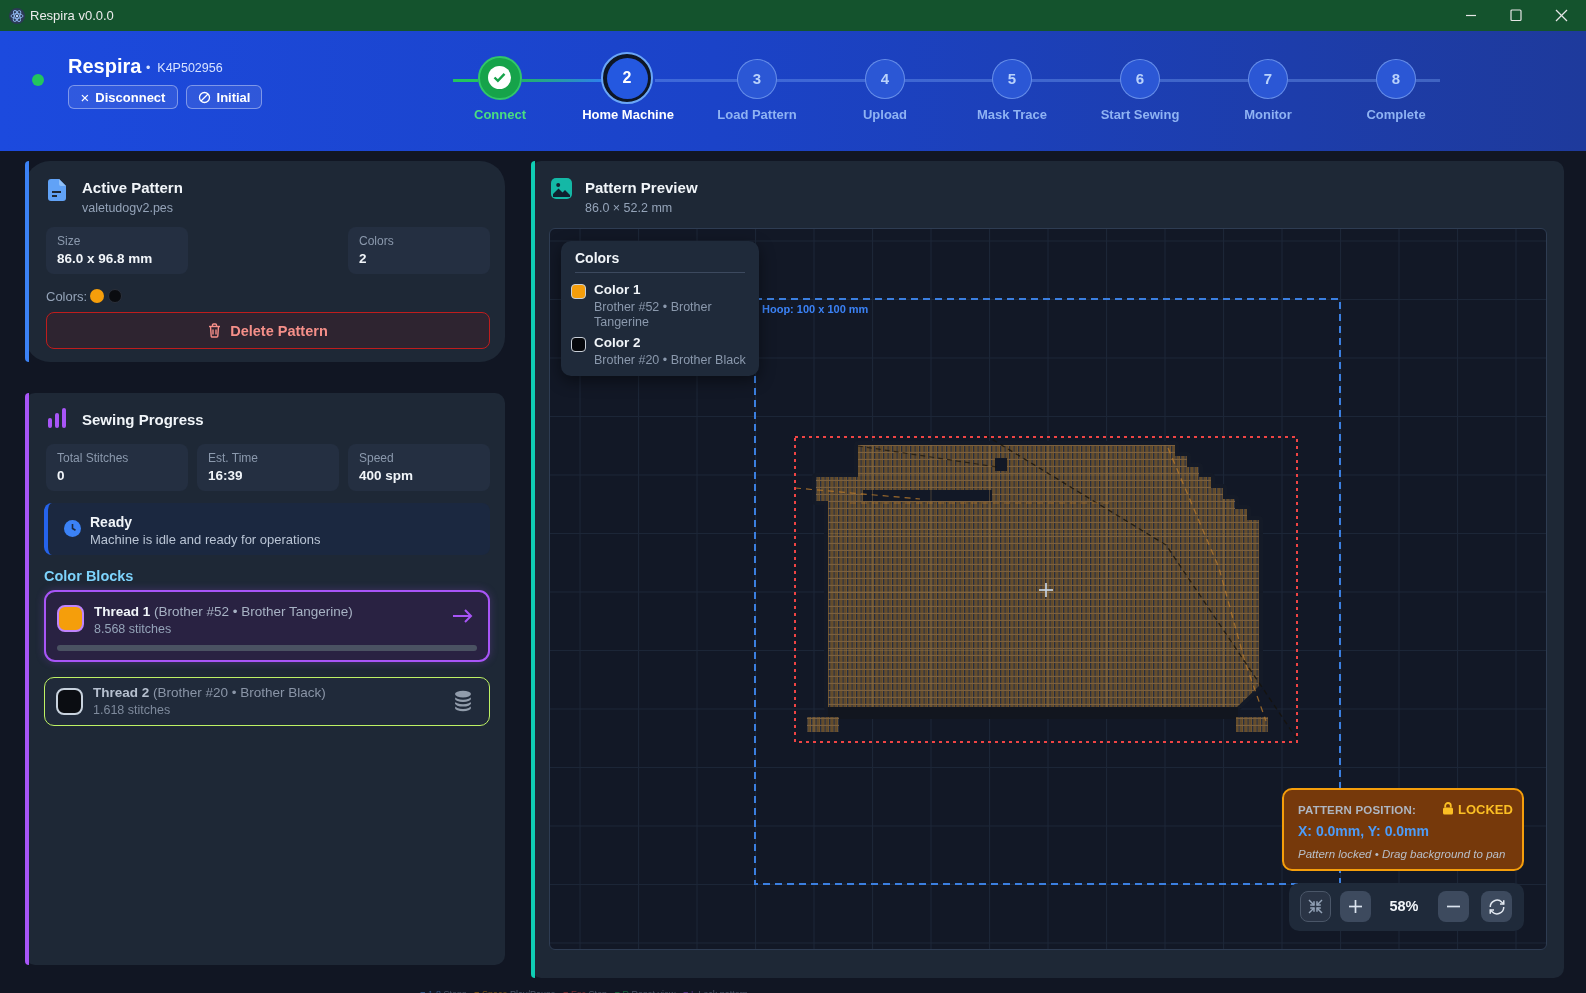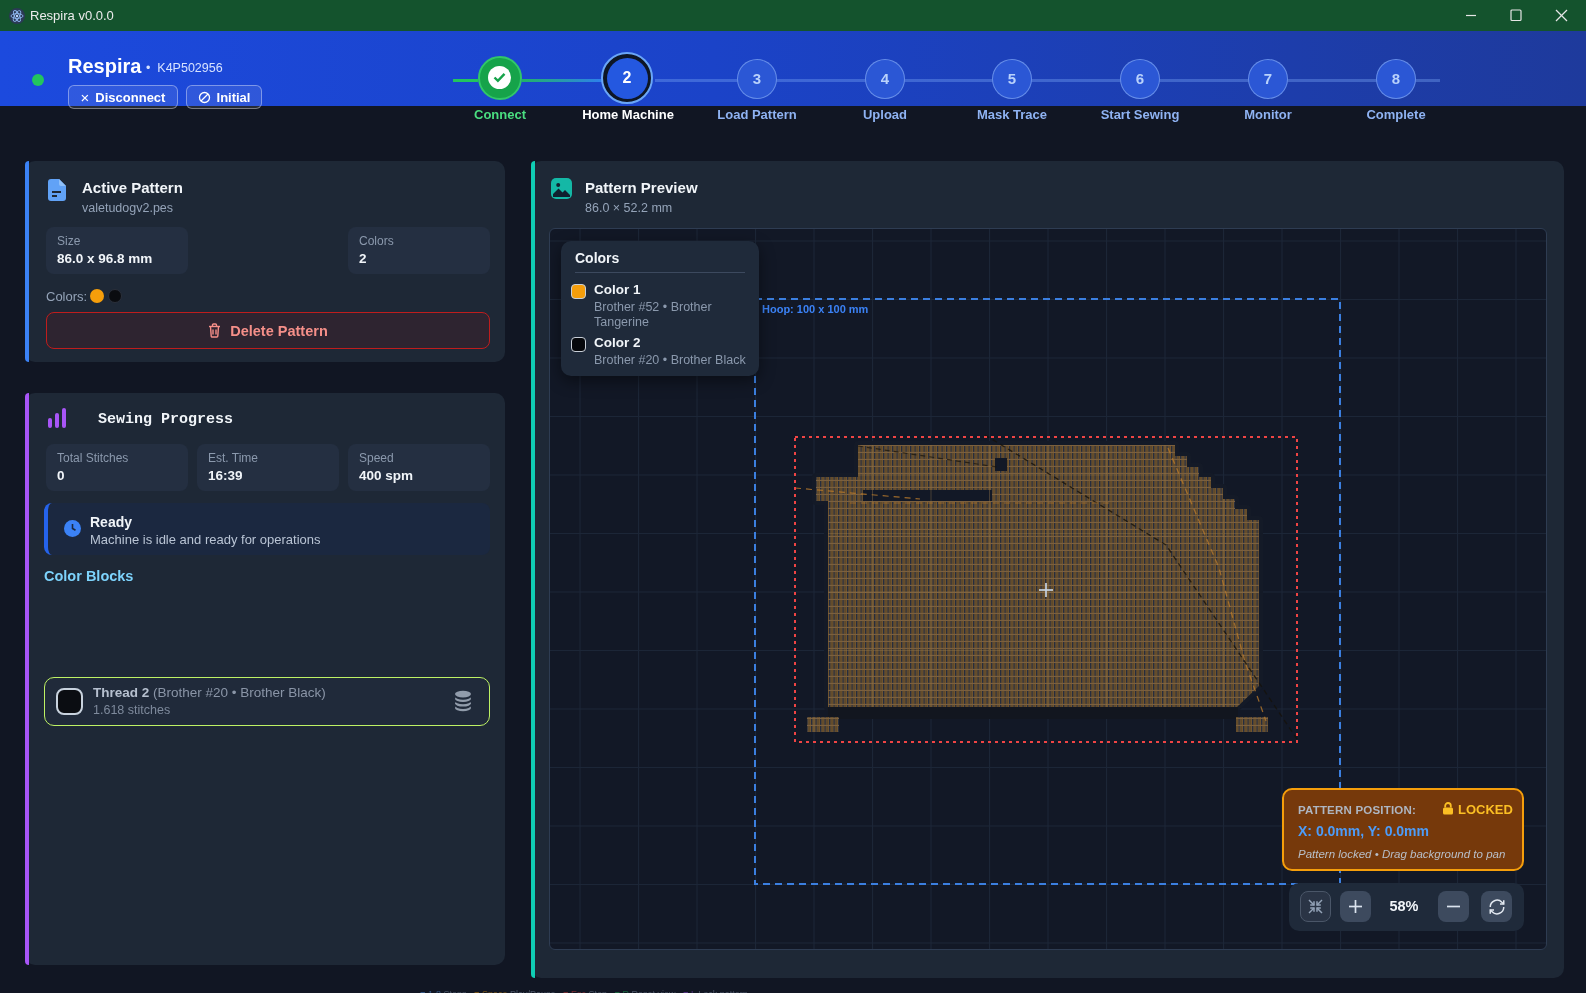--- a/index.html
+++ b/index.html
@@ -5,21 +5,21 @@
   * { margin:0; padding:0; box-sizing:border-box; }
   html,body { width:1586px; height:993px; overflow:hidden; background:#111623; }
   body { font-family:"Liberation Sans", sans-serif; position:relative; }
   .abs { position:absolute; }
 
   
   #titlebar { left:0; top:0; width:1586px; height:31px; background:#14532d; }
   #titlebar .appname { left:30px; top:8px; font-size:13px; color:#ececec; }
 
   
-  #header { left:0; top:31px; width:1586px; height:75px;
+  #header { left:0; top:31px; width:1586px; height:120px;
     background:linear-gradient(90deg,#1c4ade 0%, #1b43c8 45%, #1e3a9c 100%); }
   #statusdot { left:32px; top:43px; width:12px; height:12px; border-radius:50%; background:#22c55e; }
   #brand { left:68px; top:24px; font-size:20px; font-weight:bold; color:#fff; }
   #serial { left:146px; top:30px; font-size:12.5px; color:#d6e2ff; }
   .hbtn { top:54px; height:24px; border-radius:6px; border:1px solid rgba(255,255,255,.38);
     background:rgba(255,255,255,.09); color:#fff; font-size:13px; font-weight:bold;
     display:flex; align-items:center; justify-content:center; gap:6px; }
 
   
   .stepline { top:47.5px; height:3px; }
@@ -95,21 +95,21 @@
   <div class="stepc abs" style="left:992px;top:27.5px;width:40px;height:40px;background:#2b57d5;border:1.5px solid rgba(150,185,250,.55);color:#b9d2fb;font-size:15px;font-weight:bold;">5</div>
   <div class="steplabel abs" style="left:952px;color:#8fb3f3;">Mask Trace</div>
   <div class="stepc abs" style="left:1120px;top:27.5px;width:40px;height:40px;background:#2b57d5;border:1.5px solid rgba(150,185,250,.55);color:#b9d2fb;font-size:15px;font-weight:bold;">6</div>
   <div class="steplabel abs" style="left:1080px;color:#8fb3f3;">Start Sewing</div>
   <div class="stepc abs" style="left:1248px;top:27.5px;width:40px;height:40px;background:#2b57d5;border:1.5px solid rgba(150,185,250,.55);color:#b9d2fb;font-size:15px;font-weight:bold;">7</div>
   <div class="steplabel abs" style="left:1208px;color:#8fb3f3;">Monitor</div>
   <div class="stepc abs" style="left:1376px;top:27.5px;width:40px;height:40px;background:#2b57d5;border:1.5px solid rgba(150,185,250,.55);color:#b9d2fb;font-size:15px;font-weight:bold;">8</div>
   <div class="steplabel abs" style="left:1336px;color:#8fb3f3;">Complete</div>
 </div>
 
-<div id="card1" class="card abs" style="left:25px;top:161px;width:480px;height:201px;">
+<div id="card1" class="card abs" style="left:25px;top:161px;width:480px;height:201px;border-radius:25px;">
   <div class="abs" style="left:0;top:0;width:4px;height:201px;background:#3b82f6;border-radius:10px 0 0 10px;"></div>
   <svg class="abs" style="left:23px;top:18px" width="18" height="22" viewBox="0 0 18 22">
     <path d="M0 3 a3 3 0 0 1 3 -3 h8 l7 7 v12 a3 3 0 0 1 -3 3 h-12 a3 3 0 0 1 -3 -3 z" fill="#61a2f6"></path>
     <path d="M11 0 l7 7 h-5 a2 2 0 0 1 -2 -2 z" fill="#8fc0f9"></path>
     <g stroke="#1e2836" stroke-width="2">
         <line x1="4" y1="13" x2="13" y2="13"></line>
         <line x1="4" y1="17" x2="9" y2="17"></line>
       </g>
   </svg>
   <div class="cardtitle abs" style="left:57px;top:18px;">Active Pattern</div>
@@ -138,21 +138,21 @@
 
 <div id="card2" class="card abs" style="left:25px;top:393px;width:480px;height:572px;">
   <div class="abs" style="left:0;top:0;width:4px;height:572px;background:#a855f7;border-radius:10px 0 0 10px;"></div>
   <svg class="abs" style="left:23px;top:15px" width="19" height="21" viewBox="0 0 19 21">
     <g fill="#a855f7">
         <rect x="0" y="10" width="4" height="10" rx="2"></rect>
         <rect x="7" y="5" width="4" height="15" rx="2"></rect>
         <rect x="14" y="0" width="4" height="20" rx="2"></rect>
       </g>
   </svg>
-  <div class="cardtitle abs" style="left:73px;top:18px;font-family:Liberation Mono, monospace;">Sewing Progress</div>
+  <div class="cardtitle abs" style="left:57px;top:18px;">Sewing Progress</div>
   <div class="statbox abs" style="left:21px;top:51px;width:142px;">
       <div class="statlabel">Total Stitches</div>
       <div class="statval">0</div>
     </div>
   <div class="statbox abs" style="left:172px;top:51px;width:142px;">
       <div class="statlabel">Est. Time</div>
       <div class="statval">16:39</div>
     </div>
   <div class="statbox abs" style="left:323px;top:51px;width:142px;">
       <div class="statlabel">Speed</div>
@@ -163,20 +163,30 @@
     <svg class="abs" style="left:16px;top:17px" width="17" height="17" viewBox="0 0 17 17">
       <circle cx="8.5" cy="8.5" r="8.5" fill="#3b82f6"></circle>
       <path d="M8.5 4 v4.5 l3 1.8" stroke="#1b2840" stroke-width="1.6" fill="none"></path>
     </svg>
     <div class="abs" style="left:42px;top:11px;font-size:14px;font-weight:bold;color:#f1f5f9;">Ready</div>
     <div class="abs" style="left:42px;top:29px;font-size:13px;color:#b9c4d4;">Machine is idle and ready for operations</div>
   </div>
 
   <div class="abs" style="left:19px;top:175px;font-size:14.5px;font-weight:bold;color:#7dd3fc;">Color Blocks</div>
 
+  <div class="abs" style="left:19px;top:197px;width:446px;height:72px;border:2px solid #a855f7;border-radius:11px;background:#292242;box-shadow:0 0 8px rgba(168,85,247,.25);">
+    <div class="abs" style="left:11px;top:13px;width:27px;height:27px;border-radius:8px;background:#f59e0b;border:2px solid #c084fc;"></div>
+    <div class="abs" style="left:48px;top:12px;font-size:13.5px;color:#a7b2c4;"><b style="color:#f1f5f9;">Thread 1</b> (Brother #52 • Brother Tangerine)</div>
+    <div class="abs" style="left:48px;top:30px;font-size:12.5px;color:#94a3b8;">8.568 stitches</div>
+    <svg class="abs" style="left:406px;top:15px" width="22" height="18" viewBox="0 0 22 18" fill="none" stroke="#a855f7" stroke-width="2">
+        <line x1="1" y1="9" x2="19" y2="9"></line>
+        <path d="M13 3 l6 6 l-6 6"></path>
+      </svg>
+    <div class="abs" style="left:11px;top:53px;width:420px;height:6px;border-radius:3px;background:#4a5262;"></div>
+  </div>
 
   <div class="abs" style="left:19px;top:284px;width:446px;height:49px;border:1px solid #bef264;border-radius:10px;background:#202a3a;">
     <div class="abs" style="left:11px;top:10px;width:27px;height:27px;border-radius:8px;background:#0b0d12;border:2px solid #c8d2de;"></div>
     <div class="abs" style="left:48px;top:7px;font-size:13.5px;color:#8a95a7;"><b style="color:#b6c0cf;">Thread 2</b> (Brother #20 • Brother Black)</div>
     <div class="abs" style="left:48px;top:25px;font-size:12.5px;color:#7e8a9c;">1.618 stitches</div>
     <svg class="abs" style="left:409px;top:12px" width="18" height="22" viewBox="0 0 18 22">
       <ellipse cx="9" cy="17.9" rx="8" ry="3.3" fill="#919cab"></ellipse>
       <ellipse cx="9" cy="15.6" rx="8" ry="3.3" fill="#202a3a"></ellipse>
       <ellipse cx="9" cy="13.3" rx="8" ry="3.3" fill="#919cab"></ellipse>
       <ellipse cx="9" cy="11.0" rx="8" ry="3.3" fill="#202a3a"></ellipse>

